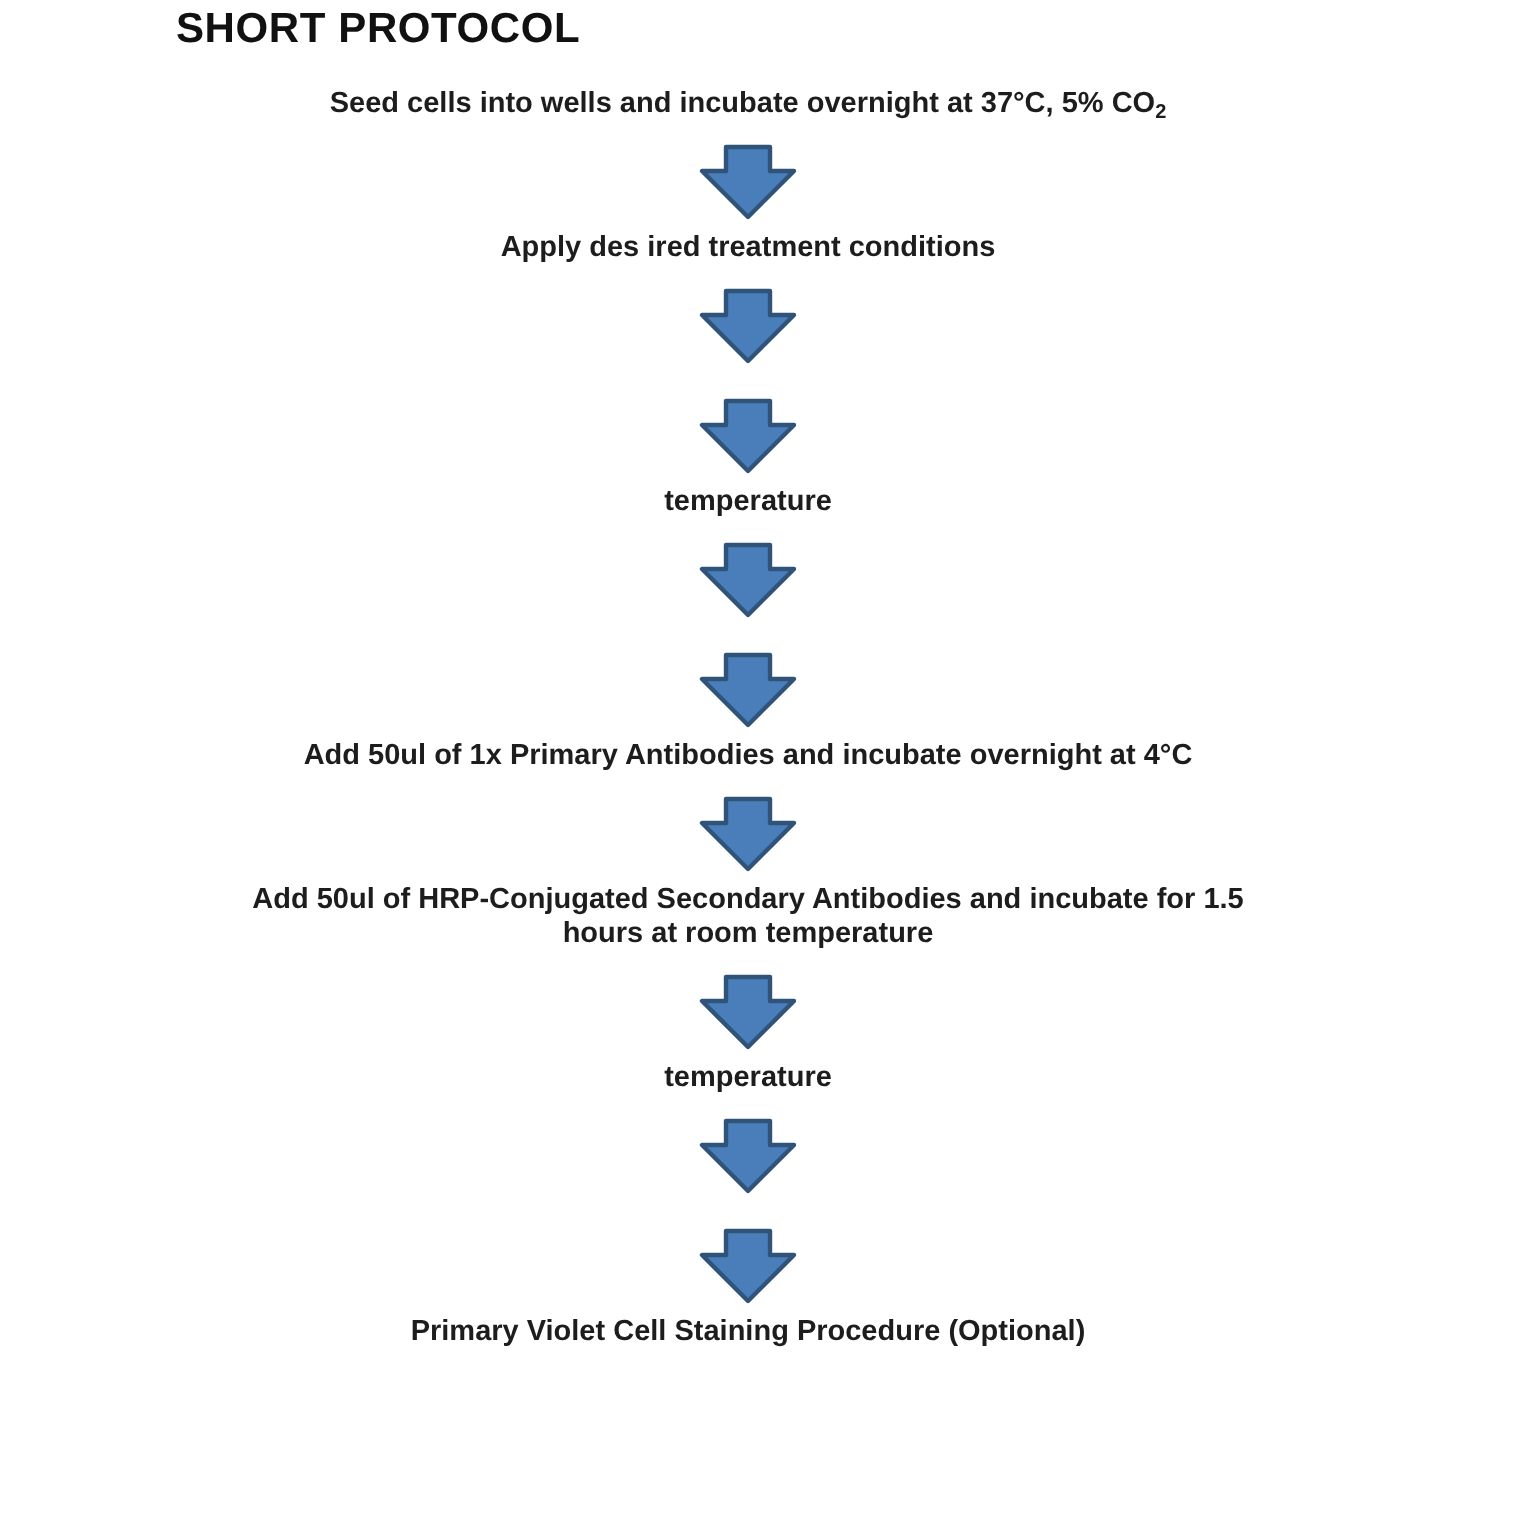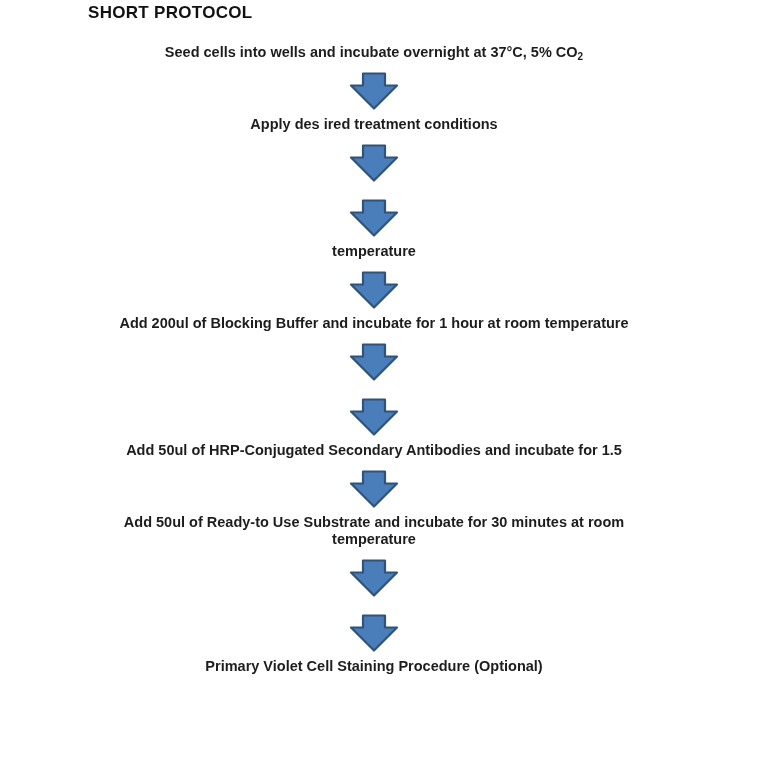--- a/index.html
+++ b/index.html
@@ -8,21 +8,21 @@
     background: #ffffff;
     font-family: "Liberation Sans", "DejaVu Sans", sans-serif;
     font-weight: bold;
     color: #1d1d1d;
     position: relative;
     overflow: hidden;
   }
   .title {
     position: absolute;
     left: 88px; top: 3px;
-    font-size: 17px;
+    font-size: 21px;
     letter-spacing: 0.3px;
     color: #111111;
     white-space: nowrap;
   }
   .flow {
     position: absolute;
     top: 44px; left: 0;
     width: 748px;
     display: flex;
     flex-direction: column;
@@ -74,43 +74,43 @@
   </svg>
 
   <div class="step">
     <div class="line">temperature</div>
   </div>
 
   <svg class="arrow" width="50" height="38" viewBox="0 0 50 38">
     <path d="M14 1.5 H36 V13.5 H48 L25 36.5 L2 13.5 H14 Z" stroke-width="2.2" stroke-linejoin="round" fill="#4A7EBB" stroke="#2F5379"></path>
   </svg>
 
-  <div class="step">
-    <div class="line">Add 200ul of Blocking Buffer and incubate for 1 hour at room temperature</div>
-  </div>
 
   <svg class="arrow" width="50" height="38" viewBox="0 0 50 38">
     <path d="M14 1.5 H36 V13.5 H48 L25 36.5 L2 13.5 H14 Z" stroke-width="2.2" stroke-linejoin="round" fill="#4A7EBB" stroke="#2F5379"></path>
   </svg>
 
+  <div class="step">
+    <div class="line">Add 50ul of 1x Primary Antibodies and incubate overnight at 4°C</div>
+  </div>
 
   <svg class="arrow" width="50" height="38" viewBox="0 0 50 38">
     <path d="M14 1.5 H36 V13.5 H48 L25 36.5 L2 13.5 H14 Z" stroke-width="2.2" stroke-linejoin="round" fill="#4A7EBB" stroke="#2F5379"></path>
   </svg>
 
   <div class="step">
     <div class="line">Add 50ul of HRP-Conjugated Secondary Antibodies and incubate for 1.5</div>
+    <div class="line">hours at room temperature</div>
   </div>
 
   <svg class="arrow" width="50" height="38" viewBox="0 0 50 38">
     <path d="M14 1.5 H36 V13.5 H48 L25 36.5 L2 13.5 H14 Z" stroke-width="2.2" stroke-linejoin="round" fill="#4A7EBB" stroke="#2F5379"></path>
   </svg>
 
   <div class="step">
-    <div class="line">Add 50ul of Ready-to Use Substrate and incubate for 30 minutes at room</div>
     <div class="line">temperature</div>
   </div>
 
   <svg class="arrow" width="50" height="38" viewBox="0 0 50 38">
     <path d="M14 1.5 H36 V13.5 H48 L25 36.5 L2 13.5 H14 Z" stroke-width="2.2" stroke-linejoin="round" fill="#4A7EBB" stroke="#2F5379"></path>
   </svg>
 
 
   <svg class="arrow" width="50" height="38" viewBox="0 0 50 38">
     <path d="M14 1.5 H36 V13.5 H48 L25 36.5 L2 13.5 H14 Z" stroke-width="2.2" stroke-linejoin="round" fill="#4A7EBB" stroke="#2F5379"></path>

